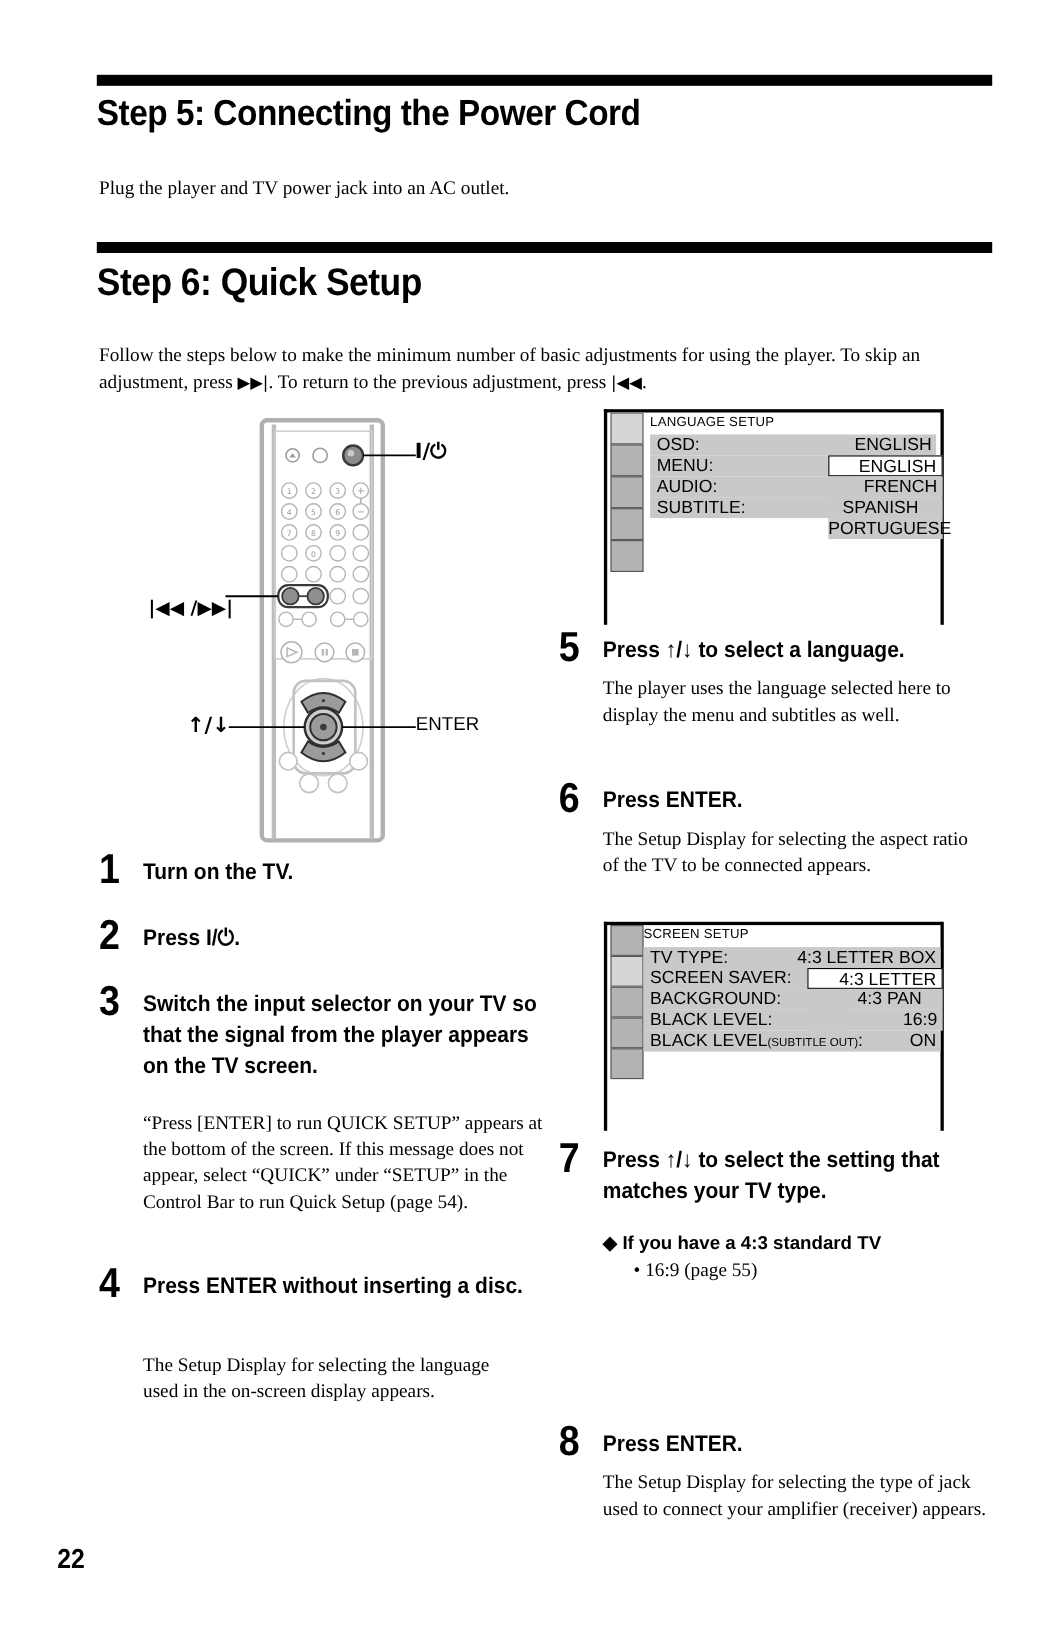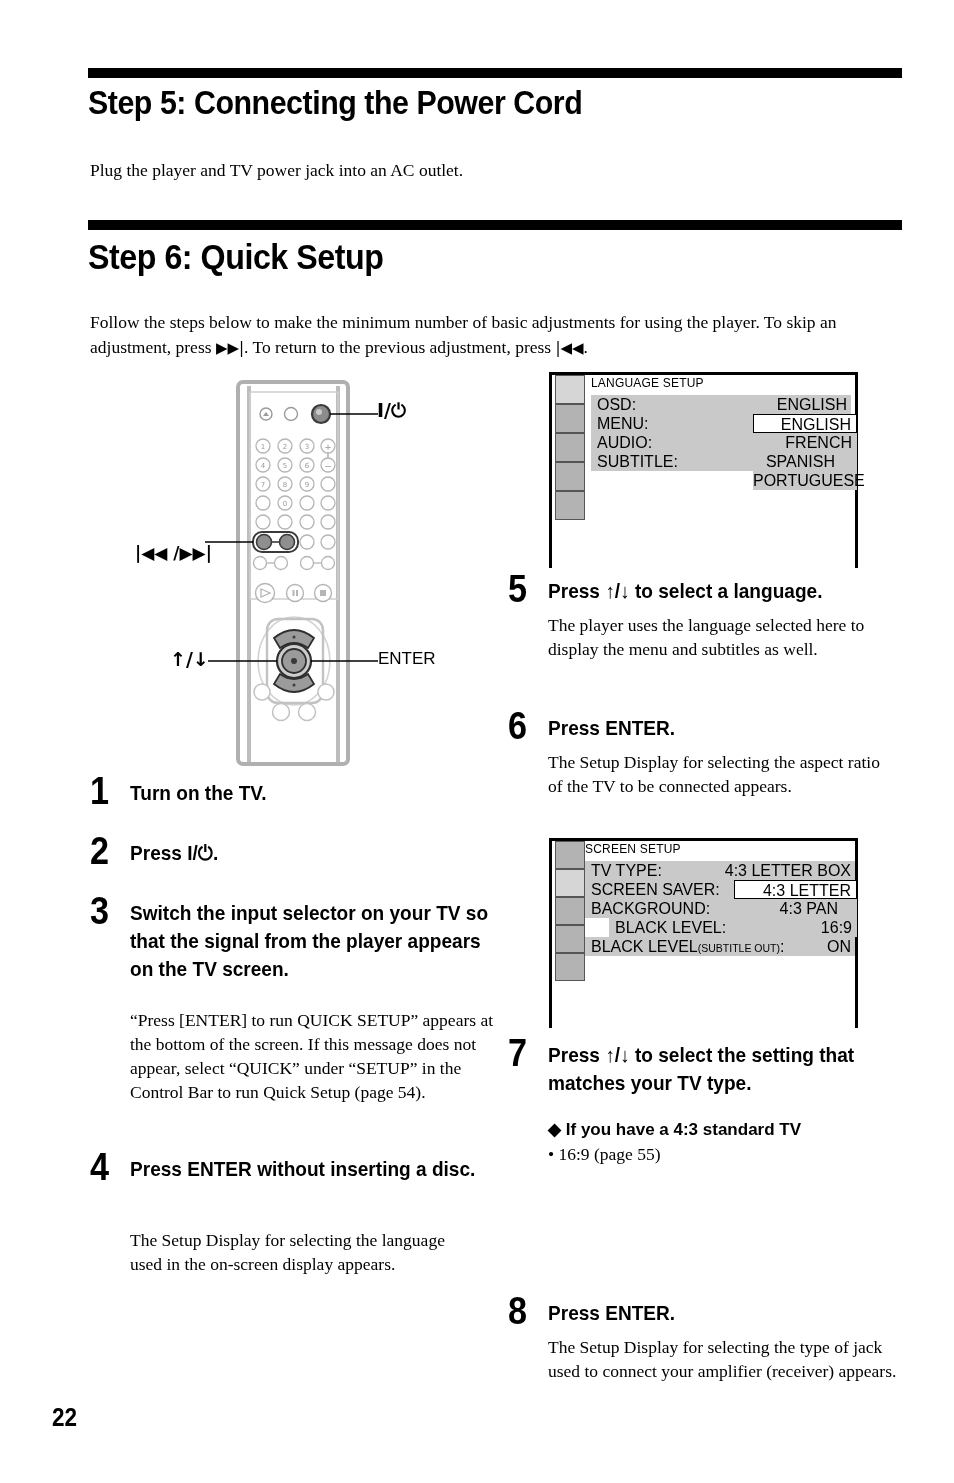--- a/index.html
+++ b/index.html
@@ -282,21 +282,21 @@
       <div class="row optgray" style="width:270px;">
         <span class="lbl">TV TYPE:</span>
         <span class="val" style="right:4px;width:170px;">4:3 LETTER BOX</span>
       </div>
       <div class="row optgray" style="width:185px;">
         <span class="lbl">SCREEN SAVER:</span>
       </div>
       <div class="row optgray" style="width:185px;">
         <span class="lbl">BACKGROUND:</span>
       </div>
-      <div class="row optgray" style="width:185px;margin-left:24px;">
+      <div class="row optgray" style="width:185px;">
         <span class="lbl">BLACK LEVEL:</span>
       </div>
       <div class="row optgray" style="width:270px;">
         <span class="lbl"><span>BLACK LEVEL</span><span class="small">(SUBTITLE OUT)</span><span>:</span></span>
         <span class="val" style="right:4px;width:60px;">ON</span>
       </div>
     </div>
 
     <div class="optbox sel" style="left:185px;top:42px;width:123px;padding-right:5px;">4:3 LETTER BOX</div>
     <div class="optbox optgray" style="left:185px;top:61px;width:123px;padding-right:19px;">4:3 PAN SCAN</div>
@@ -336,21 +336,21 @@
     <span class="title w-l">Press ENTER.</span>
     <span class="desc" style="top:43px;width:350px;">The Setup Display for selecting the aspect ratio of the TV to be connected appears.</span>
   </div>
 
   <div class="step" style="left:508px;top:1034px;width:400px;">
     <span class="num">7</span>
     <span class="title w-l" style="width:388px;">Press ↑/↓ to select the setting that matches your TV type.</span>
 
     <div style="position:absolute;left:40px;top:84px;width:385px;">
       <div class="diamond-head">◆ If you have a 4:3 standard TV</div>
-      <div class="bullet-line" style="margin-top:2px;">• 16:9 (page 55)</div>
+      <div class="bullet-line" style="margin-top:2px;margin-left:28px;">• 16:9 (page 55)</div>
     </div>
   </div>
 
   <div class="step" style="left:508px;top:1292px;width:400px;">
     <span class="num">8</span>
     <span class="title w-l">Press ENTER.</span>
     <span class="desc" style="top:43px;width:360px;">The Setup Display for selecting the type of jack used to connect your amplifier (receiver) appears.</span>
   </div>
 
   <div id="pagenum">22</div>

